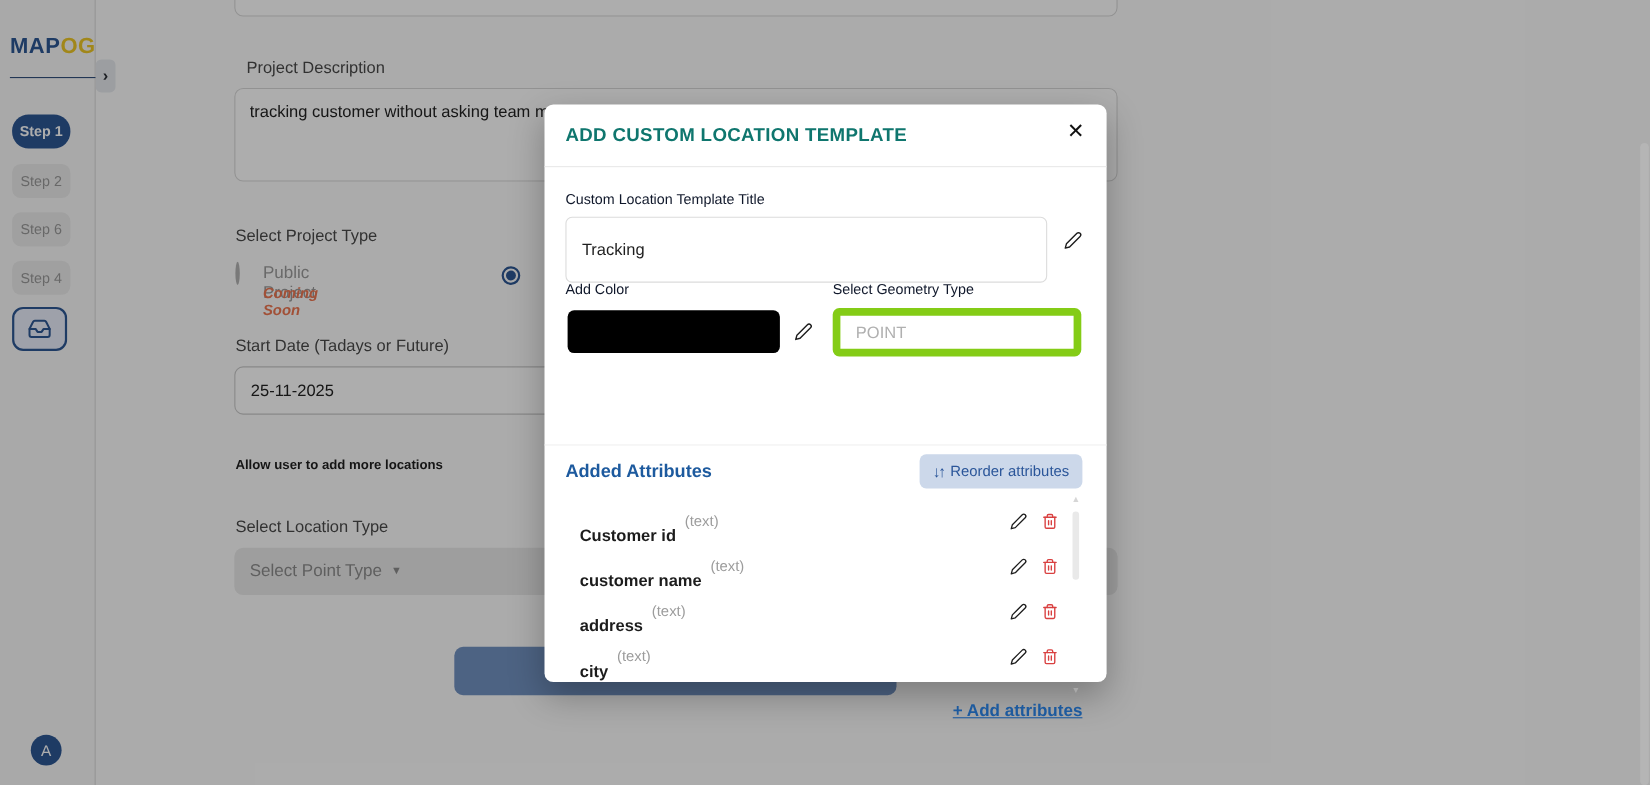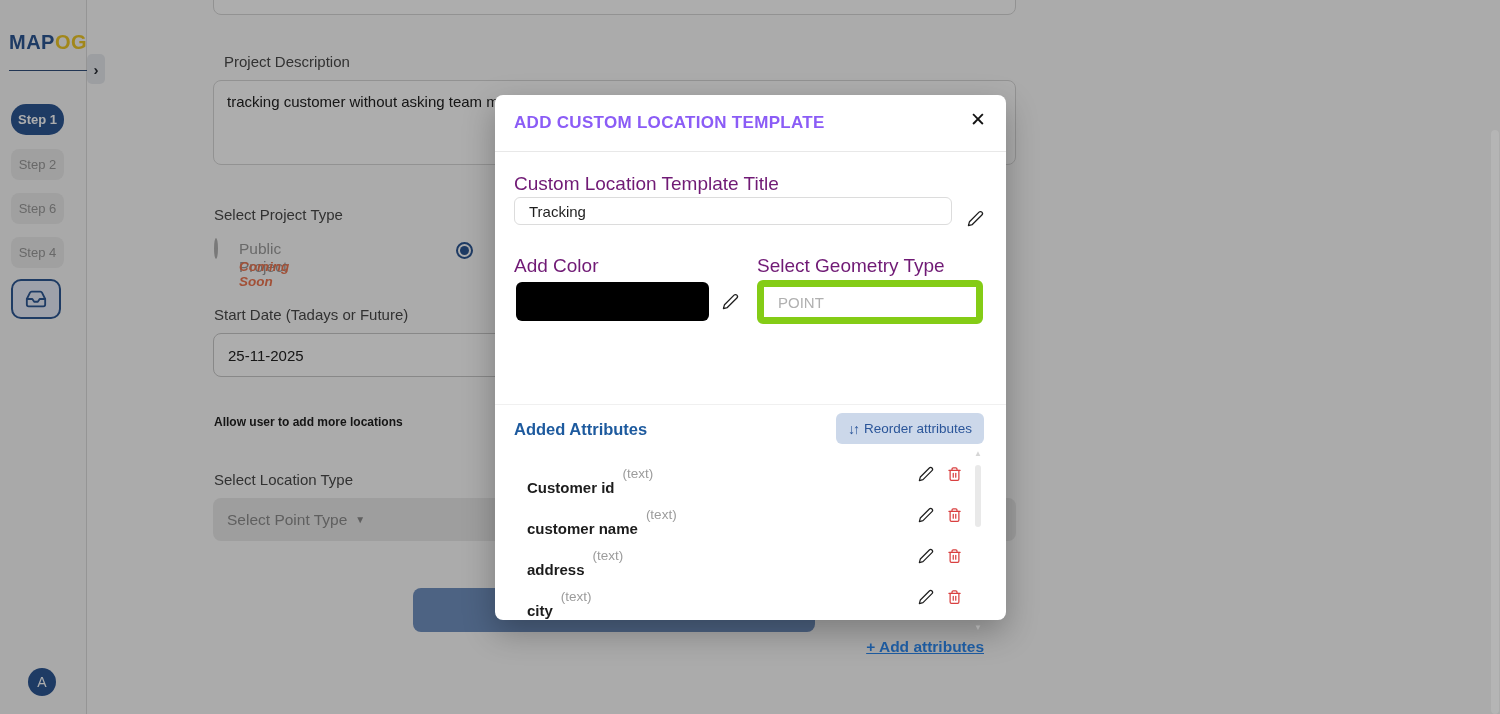--- a/index.html
+++ b/index.html
@@ -69,27 +69,27 @@
 
   
   .overlay { position:absolute; inset:0; background:rgba(0,0,0,0.32); z-index:10; }
   .page-scrollbar { position:absolute; left:1491px; top:130px; width:8px; height:584px;
     background:rgba(255,255,255,0.12); z-index:15; border-radius:4px; }
 
   .modal { position:absolute; left:495px; top:95px; width:511px; height:525px; z-index:20;
     background:#fff; border-radius:8px; box-shadow:0 12px 32px rgba(0,0,0,.28); }
   .modal-header { position:relative; height:57px; border-bottom:1px solid #e8e8e8;
     display:flex; align-items:center; padding:0 19px; }
-  .modal-title { font-size:17px; font-weight:bold; color:#8b5cf6; letter-spacing:.3px; }
+  .modal-title { font-size:17px; font-weight:bold; color:#0f766e; letter-spacing:.3px; }
   .modal-close { position:absolute; right:20px; top:15px; font-size:19px; color:#111;
     background:none; border:none; cursor:pointer; line-height:1; }
   .modal-body { position:relative; height:467px; }
-  .m-label { font-size:19px; color:#701a75; }
+  .m-label { font-size:13px; color:#0f172a; }
   .lbl-title { position:absolute; left:19px; top:21px; }
-  .title-input { position:absolute; left:19px; top:45px; width:438px; height:28px;
+  .title-input { position:absolute; left:19px; top:45px; width:438px; height:60px;
     border:1px solid #dcdcdc; border-radius:6px; font-size:15px; color:#1f1f1f;
     padding:0 14px; font-family:inherit; background:#fff; }
   .icon-btn { background:none; border:none; cursor:pointer; display:inline-flex;
     align-items:center; justify-content:center; padding:0; }
   .pencil-title { position:absolute; right:22px; top:58px; }
   .lbl-color { position:absolute; left:19px; top:103px; }
   .lbl-geom { position:absolute; left:262px; top:103px; }
   .swatch { position:absolute; left:21px; top:130px; width:193px; height:39px;
     background:#000; border:none; border-radius:6px; cursor:pointer; }
   .pencil-color { position:absolute; left:227px; top:141px; }

